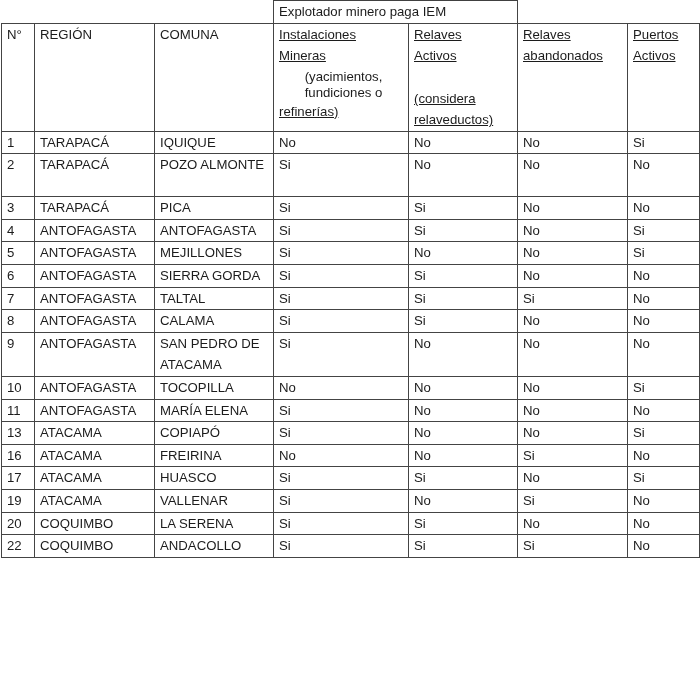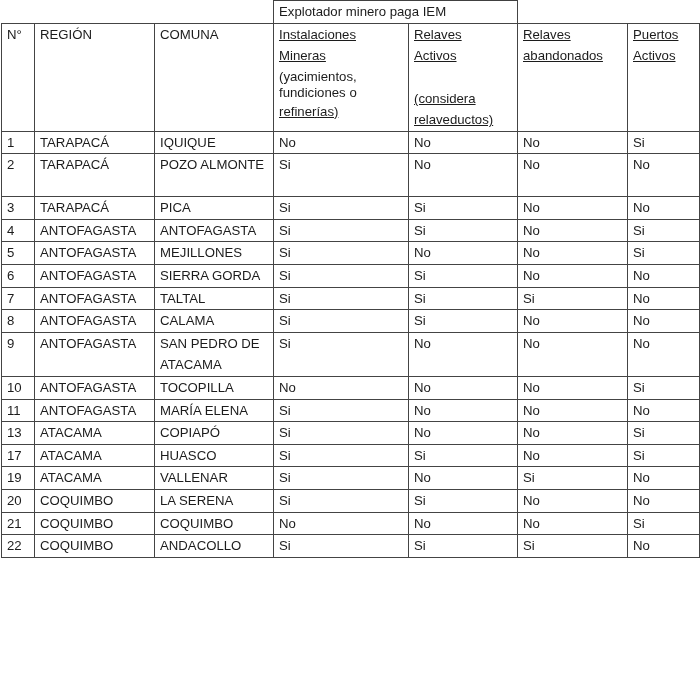--- a/index.html
+++ b/index.html
@@ -19,21 +19,21 @@
     line-height: 21.6px;
     overflow: hidden;
     white-space: normal;
   }
   .tbl td.blank { border: none; }
   .tbl td.span-head { border-top: 1px solid #404040; }
   .tbl tr.hdr1 td { height: 21px; }
   .tbl tr.r1 td { height: 21px; }
   .tbl tr.r2 td { height: 42px; }
   .hdr-cell { line-height: 21.5px; }
-  .hdr-cell .tight { line-height: 16px; display: block; }
+  .hdr-cell .tight { line-height: 16px; display: block; text-align: center; }
   .hdr-cell .gap { display: block; height: 21px; }
   .hdr-cell .lh21 { display:block; line-height: 21.5px; text-decoration: underline; }
 </style>
 </head>
 <body>
 
 <table class="tbl">
   <colgroup>
     <col style="width:33px">
     <col style="width:120px">
@@ -178,20 +178,29 @@
       <tr class="r1">
         <td>13</td>
         <td>ATACAMA</td>
         <td>COPIAPÓ</td>
         <td>Si</td>
         <td>No</td>
         <td>No</td>
         <td>Si</td>
       </tr>
       <tr class="r1">
+        <td>16</td>
+        <td>ATACAMA</td>
+        <td>FREIRINA</td>
+        <td>No</td>
+        <td>No</td>
+        <td>Si</td>
+        <td>No</td>
+      </tr>
+      <tr class="r1">
         <td>17</td>
         <td>ATACAMA</td>
         <td>HUASCO</td>
         <td>Si</td>
         <td>Si</td>
         <td>No</td>
         <td>Si</td>
       </tr>
       <tr class="r1">
         <td>19</td>
@@ -203,29 +212,20 @@
         <td>No</td>
       </tr>
       <tr class="r1">
         <td>20</td>
         <td>COQUIMBO</td>
         <td>LA SERENA</td>
         <td>Si</td>
         <td>Si</td>
         <td>No</td>
         <td>No</td>
-      </tr>
-      <tr class="r1">
-        <td>21</td>
-        <td>COQUIMBO</td>
-        <td>COQUIMBO</td>
-        <td>No</td>
-        <td>No</td>
-        <td>No</td>
-        <td>Si</td>
       </tr>
       <tr class="r1">
         <td>22</td>
         <td>COQUIMBO</td>
         <td>ANDACOLLO</td>
         <td>Si</td>
         <td>Si</td>
         <td>Si</td>
         <td>No</td>
       </tr>

